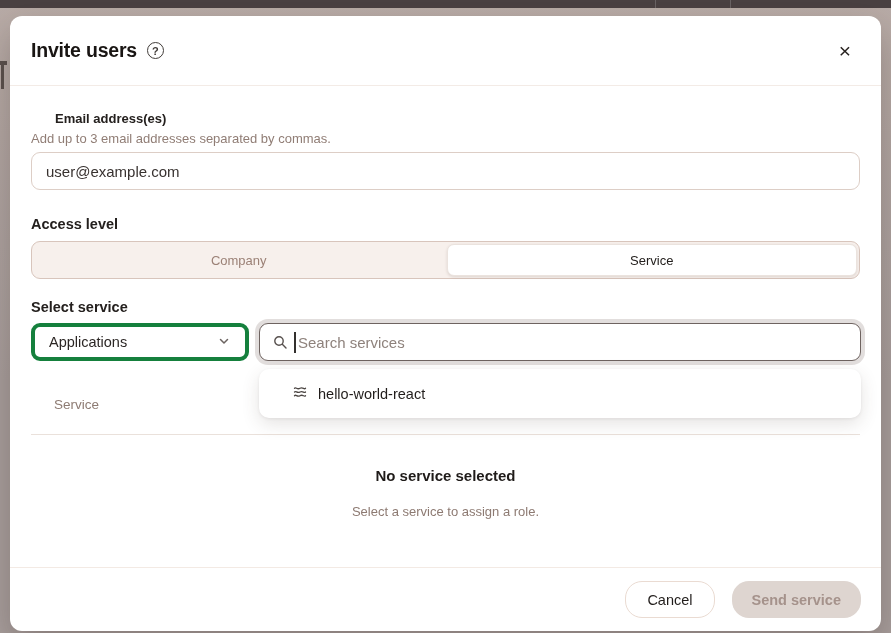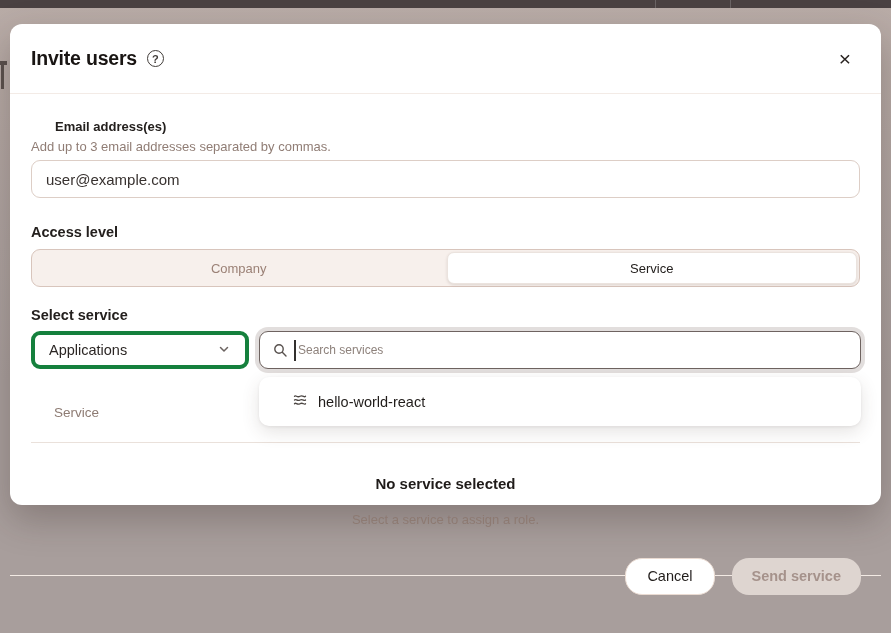--- a/index.html
+++ b/index.html
@@ -9,21 +9,21 @@
     font-family:"Liberation Sans", sans-serif;
     background:linear-gradient(180deg,#b9aca7 0%,#a89e9c 60%,#a89e9c 100%);
   }
   .topbar { position:absolute; left:0; top:0; width:891px; height:8px; background:#4a4142; }
   .topbar-sep { position:absolute; top:0; width:1px; height:8px; background:rgba(255,255,255,0.18); }
   .topbar-sep.s1 { left:655px; } .topbar-sep.s2 { left:730px; }
   .glyph-top  { position:absolute; left:0; top:61px; width:7px; height:4px; background:#5a504d; }
   .glyph-stem { position:absolute; left:1px; top:65px; width:3px; height:24px; background:#5a504d; }
 
   .modal {
-    position:absolute; left:10px; top:24px; width:871px; height:481px;
+    position:absolute; left:10px; top:16px; width:871px; height:615px;
     background:#fff; border-radius:12px;
     box-shadow:0 14px 36px rgba(45,32,28,0.28);
   }
   .modal-header {
     position:absolute; top:0; left:0; right:0; height:70px;
     display:flex; align-items:center; padding:0 21px;
     border-bottom:1px solid #f3ebe6;
   }
   .title { font-size:19.5px; font-weight:600; color:#191513; letter-spacing:-0.2px; }
   .help-badge {
@@ -72,21 +72,21 @@
     padding:0 13px 0 14px; font-size:14.5px; color:#2b2624; cursor:pointer;
   }
   .search-box {
     position:absolute; top:307px; left:249px; width:602px; height:38px;
     border:1px solid #6e6360; border-radius:9px; background:#fff;
     box-shadow:0 0 0 4px rgba(150,138,132,0.28);
   }
   .search-box .mag { position:absolute; left:12px; top:10px; }
   .search-box input {
     position:absolute; inset:0; width:100%; height:100%; border:none; outline:none;
-    background:transparent; padding-left:38px; font-size:12px; color:#383230;
+    background:transparent; padding-left:38px; font-size:15px; color:#383230;
     border-radius:9px; font-family:"Liberation Sans", sans-serif;
   }
   .search-box input::placeholder { color:#8e827c; opacity:1; }
   .caret { position:absolute; left:34px; top:8px; width:1.5px; height:21px; background:#33302e; }
 
   .results-panel {
     position:absolute; top:353px; left:249px; width:602px; height:49px;
     background:#fff; border-radius:10px; z-index:5;
     box-shadow:0 6px 18px rgba(70,55,48,0.14), 0 1px 3px rgba(70,55,48,0.08);
   }

